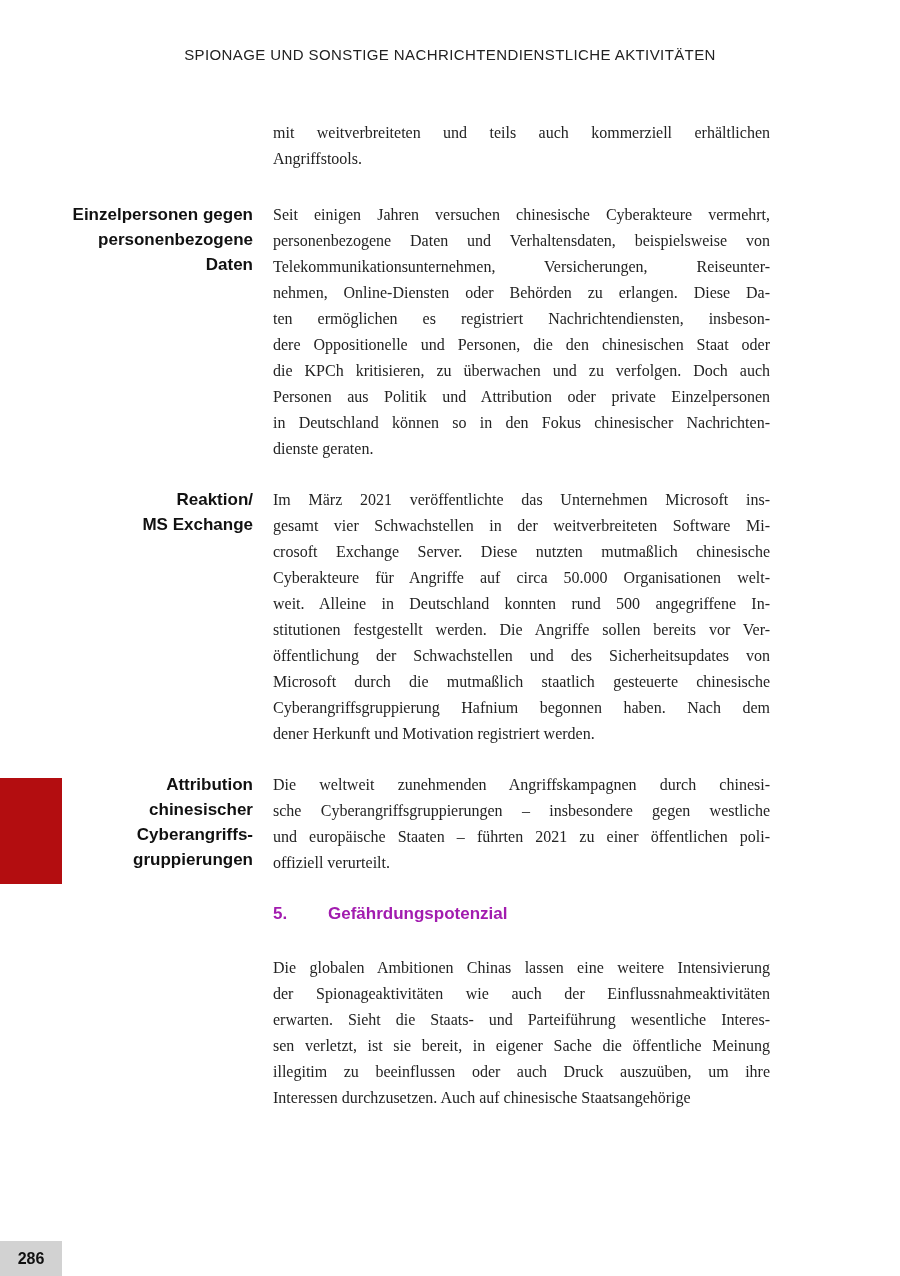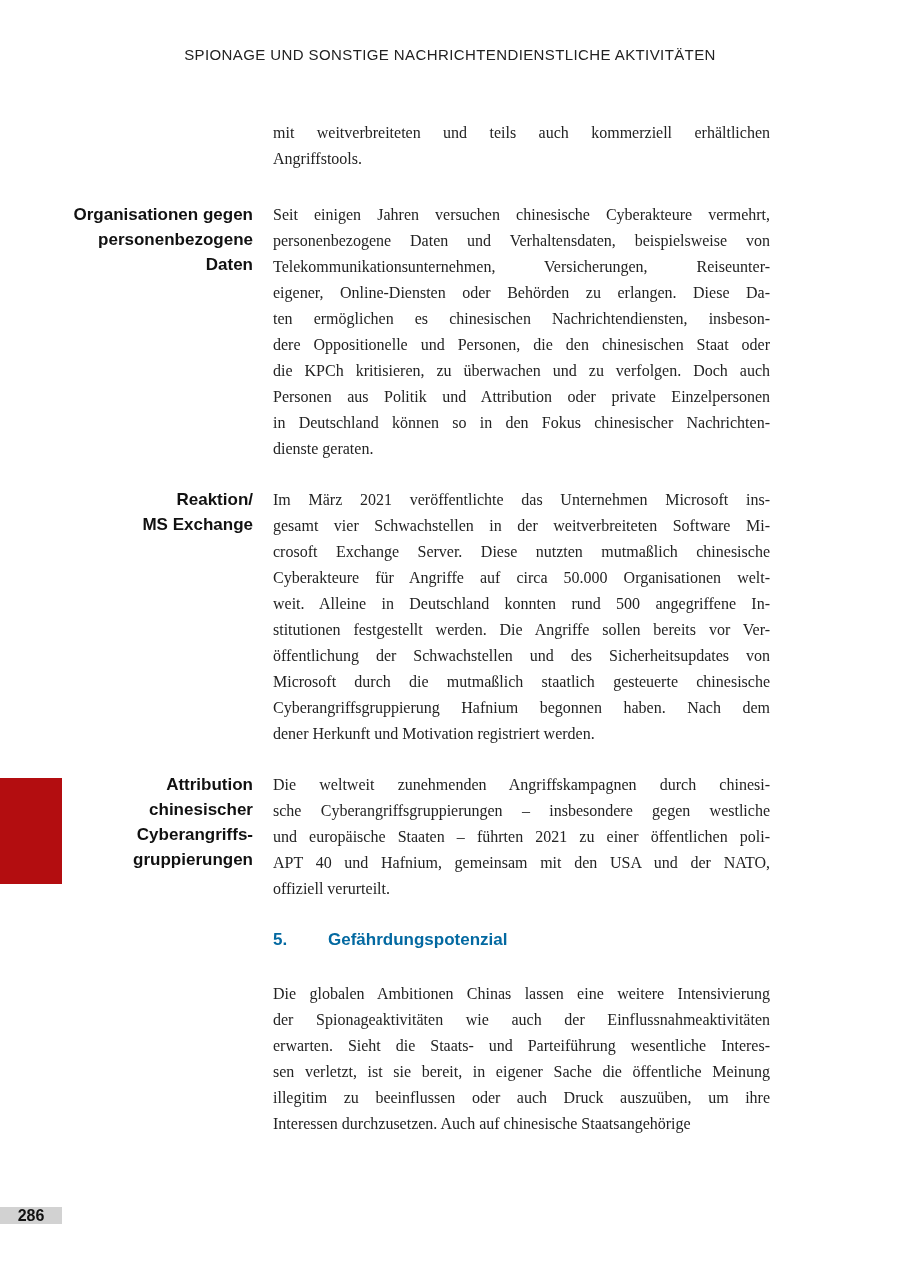--- a/index.html
+++ b/index.html
@@ -35,37 +35,37 @@
     font-family: "Liberation Serif", serif;
     font-size: 16px; line-height: 26px;
     color: #232323;
   }
   .ln { text-align: justify; text-align-last: justify; }
   .ln.last { text-align-last: left; }
   .section-heading {
     margin: 24px 0 29px 210px;
     font-family: "Liberation Sans", sans-serif;
     font-weight: bold; font-size: 17px; line-height: 25px;
-    color: #0369a1;
+    color: #a21caf;
   }
   .section-heading .num { display: inline-block; width: 55px; }
   .closing {
     margin-left: 210px; width: 497px;
     font-family: "Liberation Serif", serif;
     font-size: 16px; line-height: 26px;
     color: #232323;
   }
   .accent-bar {
     position: absolute; left: 0; top: 778px;
     width: 62px; height: 106px;
     background: var(--accent-red, #b30d10);
   }
   .page-number-badge {
-    position: absolute; left: 0; top: 1207px;
-    width: 62px; height: 17px;
+    position: absolute; left: 0; top: 1241px;
+    width: 62px; height: 35px;
     background: var(--pagenum-bg, #d2d2d2);
     display: flex; align-items: center; justify-content: center;
     font-family: "Liberation Sans", sans-serif;
     font-weight: bold; font-size: 16px; color: #111111;
   }
 </style>
 </head>
 <body>
 
 <div class="running-header">SPIONAGE UND SONSTIGE NACHRICHTENDIENSTLICHE AKTIVITÄTEN</div>
@@ -75,30 +75,30 @@
   <div class="section">
     <div class="label"></div>
     <div class="body-col">
           <div class="ln">mit weitverbreiteten und teils auch kommerziell erhältlichen</div>
           <div class="ln last">Angriffstools.</div>
         </div>
   </div>
 
   <div class="section">
     <div class="label">
-          <div>Organisationen gegen</div>
+          <div>Einzelpersonen gegen</div>
           <div>personenbezogene</div>
           <div>Daten</div>
         </div>
     <div class="body-col">
           <div class="ln">Seit einigen Jahren versuchen chinesische Cyberakteure vermehrt,</div>
           <div class="ln">personenbezogene Daten und Verhaltensdaten, beispielsweise von</div>
           <div class="ln">Telekommunikationsunternehmen, Versicherungen, Reiseunter-</div>
-          <div class="ln">eigener, Online-Diensten oder Behörden zu erlangen. Diese Da-</div>
-          <div class="ln">ten ermöglichen es chinesischen Nachrichtendiensten, insbeson-</div>
+          <div class="ln">nehmen, Online-Diensten oder Behörden zu erlangen. Diese Da-</div>
+          <div class="ln">ten ermöglichen es registriert Nachrichtendiensten, insbeson-</div>
           <div class="ln">dere Oppositionelle und Personen, die den chinesischen Staat oder</div>
           <div class="ln">die KPCh kritisieren, zu überwachen und zu verfolgen. Doch auch</div>
           <div class="ln">Personen aus Politik und Attribution oder private Einzelpersonen</div>
           <div class="ln">in Deutschland können so in den Fokus chinesischer Nachrichten-</div>
           <div class="ln last">dienste geraten.</div>
         </div>
   </div>
 
   <div class="section">
     <div class="label">
@@ -123,21 +123,20 @@
     <div class="label">
           <div>Attribution</div>
           <div>chinesischer</div>
           <div>Cyberangriffs-</div>
           <div>gruppierungen</div>
         </div>
     <div class="body-col">
           <div class="ln">Die weltweit zunehmenden Angriffskampagnen durch chinesi-</div>
           <div class="ln">sche Cyberangriffsgruppierungen – insbesondere gegen westliche</div>
           <div class="ln">und europäische Staaten – führten 2021 zu einer öffentlichen poli-</div>
-          <div class="ln">APT 40 und Hafnium, gemeinsam mit den USA und der NATO,</div>
           <div class="ln last">offiziell verurteilt.</div>
         </div>
   </div>
 </div>
 
   <div class="section-heading">
     <span class="num">5.</span><span>Gefährdungspotenzial</span>
   </div>
 
   <div class="closing" id="closing">

